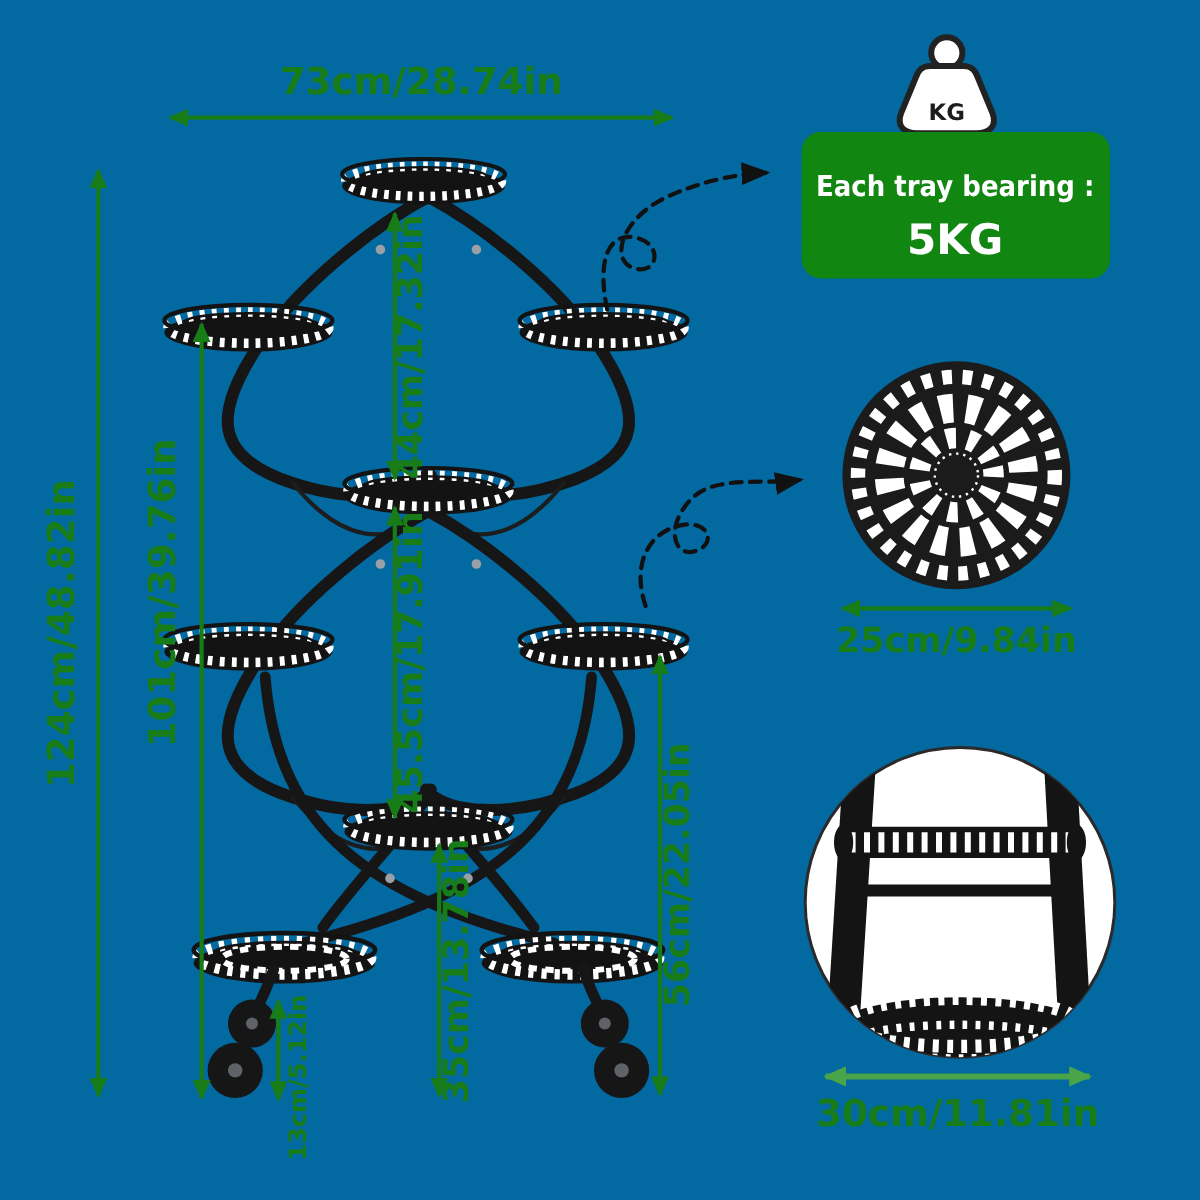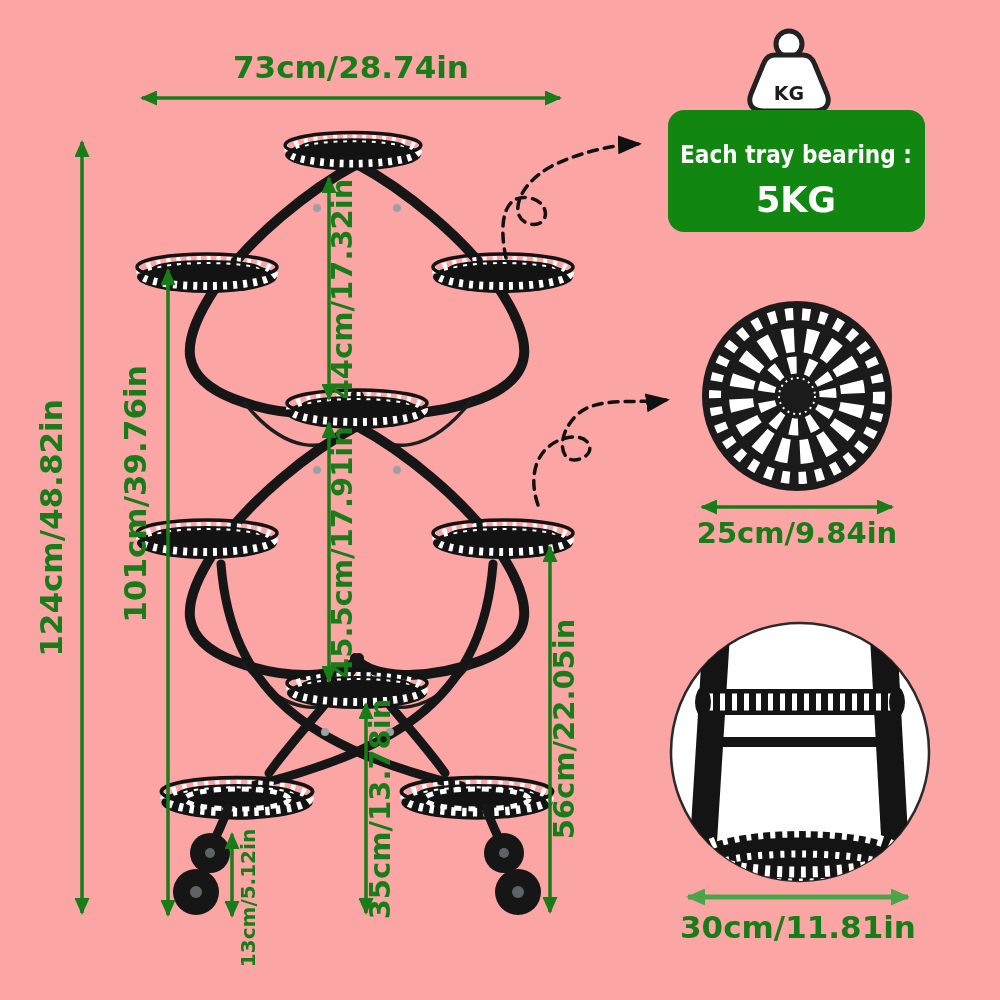--- a/index.html
+++ b/index.html
@@ -1,16 +1,16 @@
 <!DOCTYPE html>
 <html><head>
 <meta charset="utf-8">
 <style>
   html,body{margin:0;padding:0;background:#ffffff;}
-  .stage{position:relative;width:1000px;height:1000px;background:#fca5a5;overflow:hidden;}
+  .stage{position:relative;width:1000px;height:1000px;background:#0369a1;overflow:hidden;}
   svg{display:block;}
   .tube{fill:none;stroke:#161616;stroke-width:10;stroke-linecap:round;}
   .tube2{fill:none;stroke:#161616;stroke-width:9;stroke-linecap:round;}
   .thin{fill:none;stroke:#1d1d1d;stroke-width:3.5;fill:none;}
   .screw{fill:#9aa0a6;}
   .dimline{fill:none;stroke-width:3.5;}
   .dimline-lg{fill:none;stroke-width:5;}
   .dashed{fill:none;stroke:#111111;stroke-width:3.5;stroke-dasharray:9 7;stroke-linecap:round;}
   .dim{font-family:"DejaVu Sans",sans-serif;font-weight:bold;font-size:29px;}
   .dim-lg{font-family:"DejaVu Sans",sans-serif;font-weight:bold;font-size:31px;}

